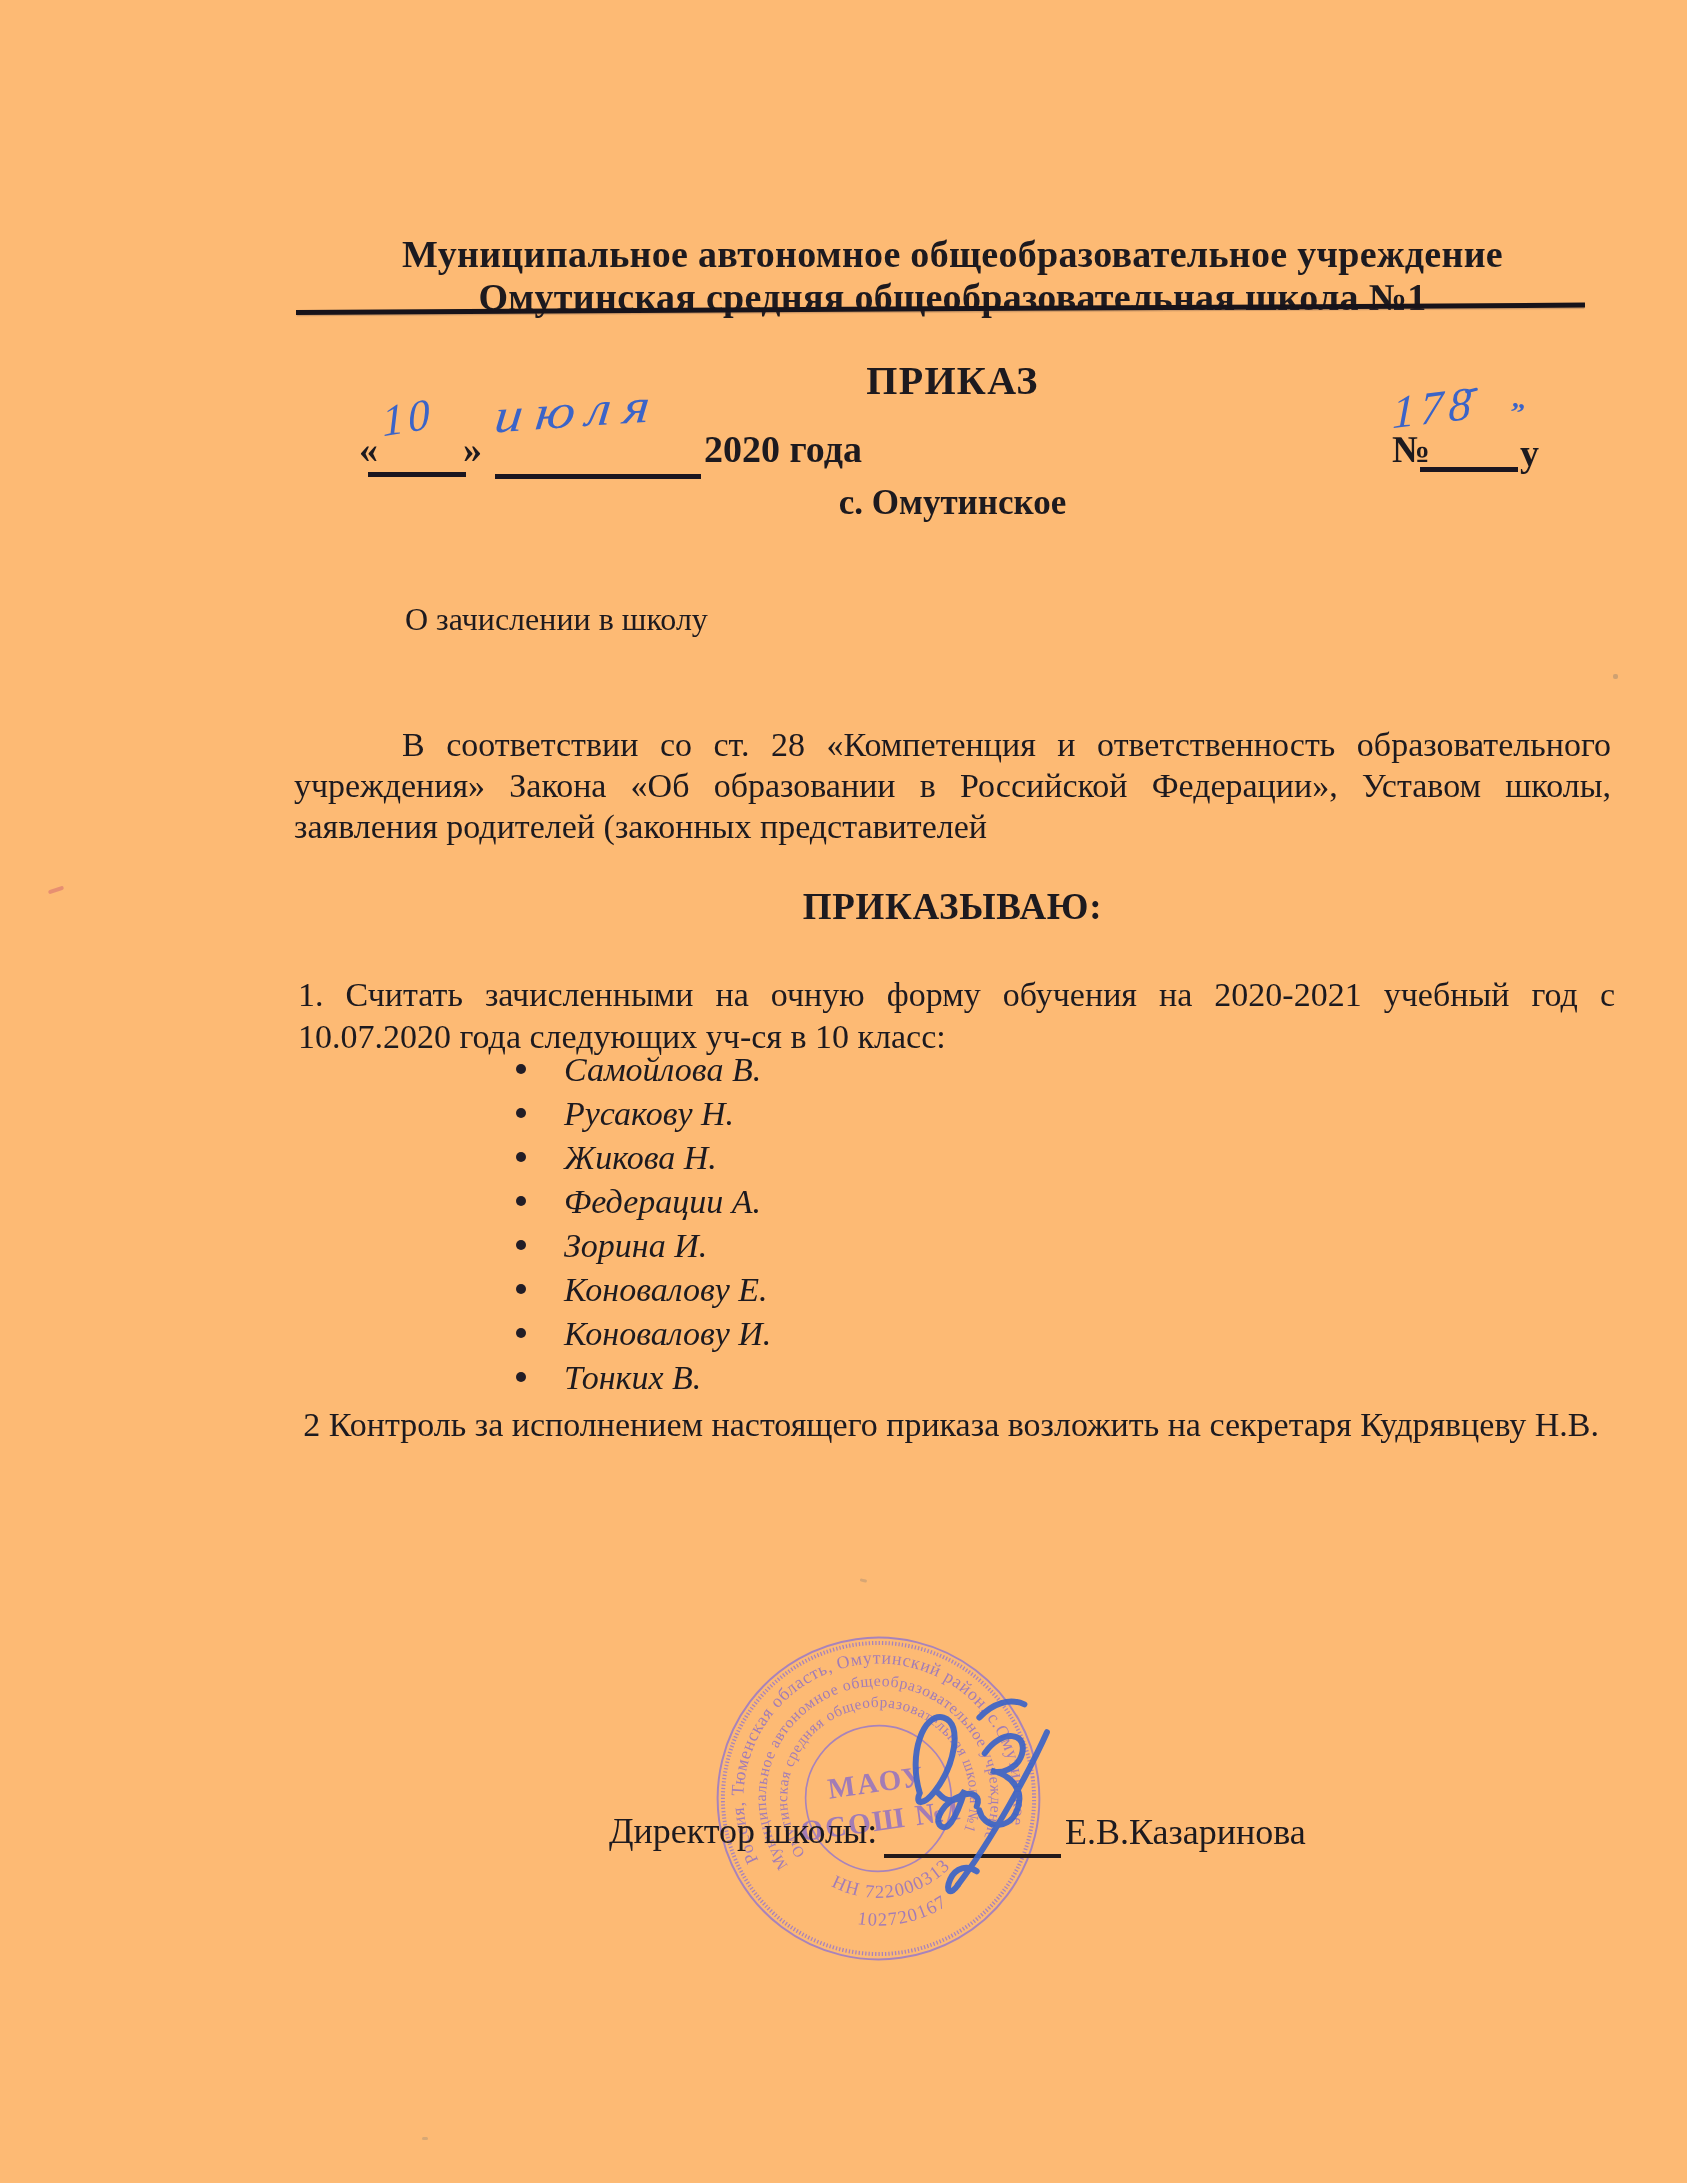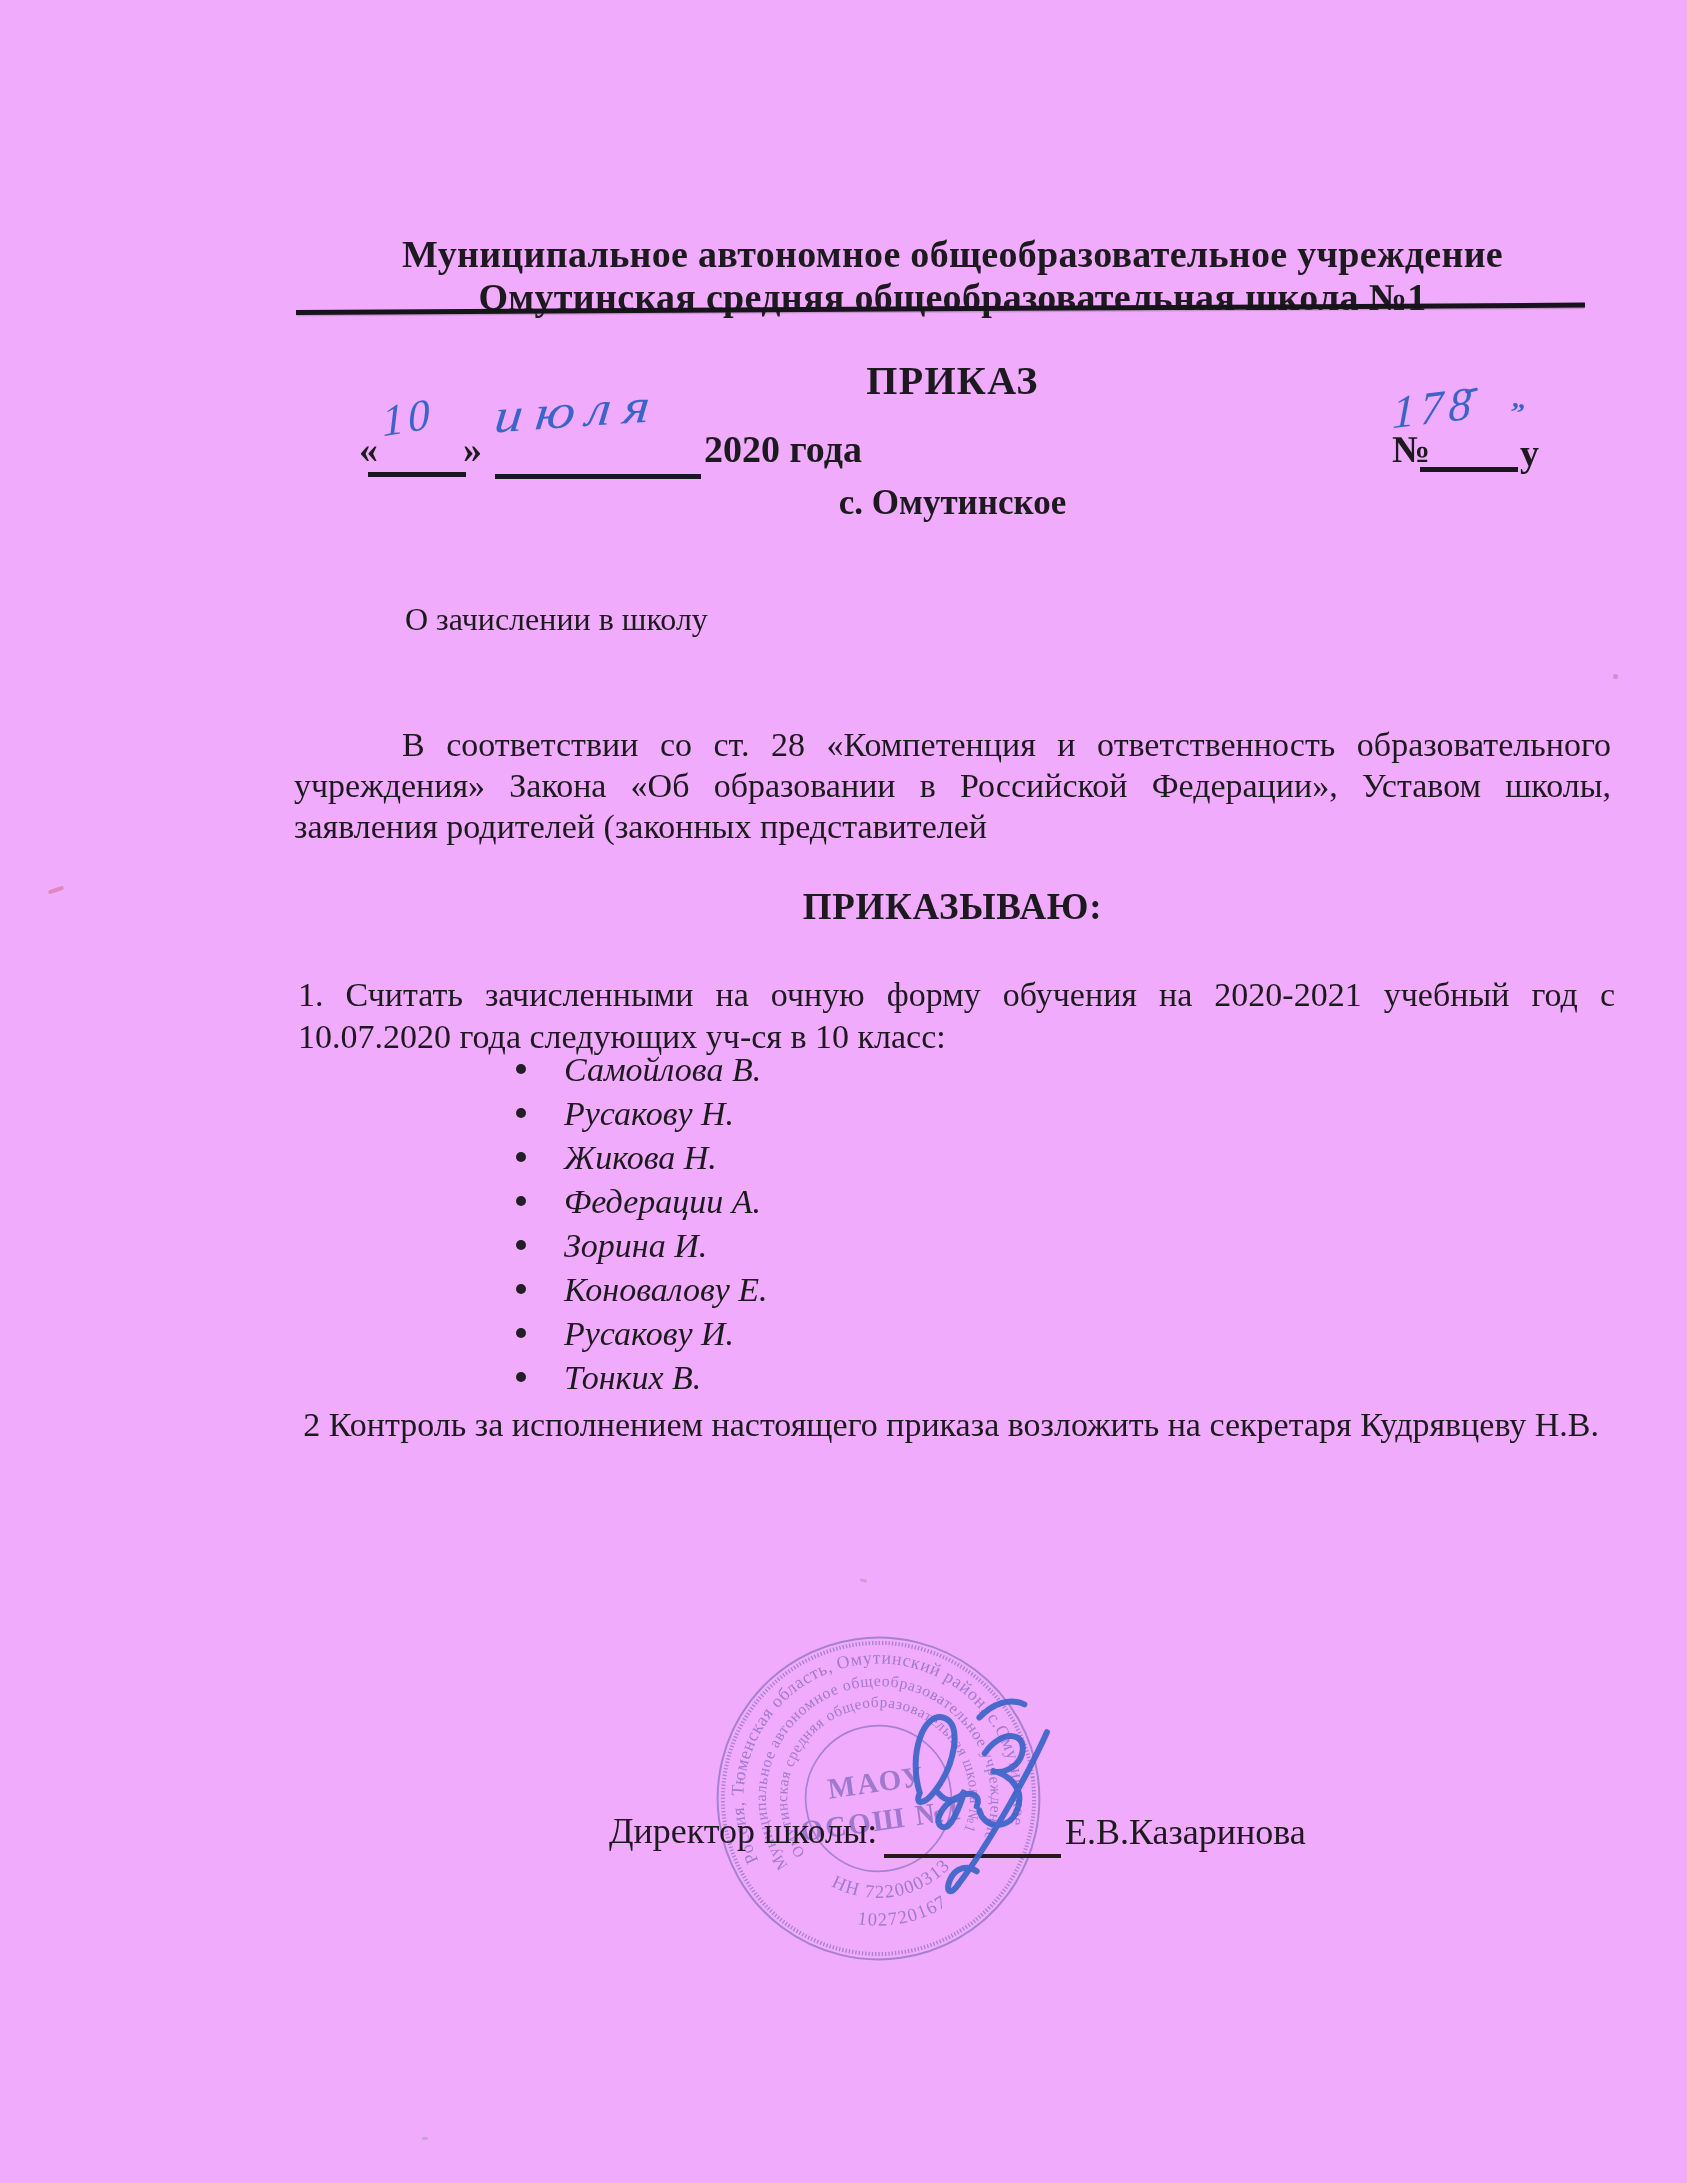--- a/index.html
+++ b/index.html
@@ -1,18 +1,18 @@
 <!DOCTYPE html>
 <html style="font-size:10.6px"><head>
 <meta charset="utf-8">
 <style>
   html,body{margin:0;padding:0;background:#e8e6e0;}
   .page{
     position:relative;width:1687px;height:2183px;margin:0 auto;
-    background:#f0abfc;overflow:hidden;
+    background:#fdba74;overflow:hidden;
     font-family:"Liberation Serif","DejaVu Serif",serif;
     color:#1d1a1f;
   }
   .abs{position:absolute;}
   .content{left:294px;width:1317px;}
   .centered{text-align:center;}
   .hdr{font-weight:bold;font-size:38px;line-height:43px;letter-spacing:0.3px;}
   .rule{
     left:296px;top:310px;width:1289px;height:5.3px;background:#17131a;
     transform:rotate(-0.33deg);transform-origin:left center;
@@ -115,21 +115,21 @@
     <li>
         <span class="bullet"></span>
         <span>Зорина И.</span>
       </li>
     <li>
         <span class="bullet"></span>
         <span>Коновалову Е.</span>
       </li>
     <li>
         <span class="bullet"></span>
-        <span>Русакову И.</span>
+        <span>Коновалову И.</span>
       </li>
     <li>
         <span class="bullet"></span>
         <span>Тонких В.</span>
       </li>
   </ul>
 
   <p class="abs para item2" style="margin:0;">2 Контроль за исполнением настоящего приказа возложить на секретаря Кудрявцеву Н.В.</p>
 
   <div class="abs stamp-wrap">

